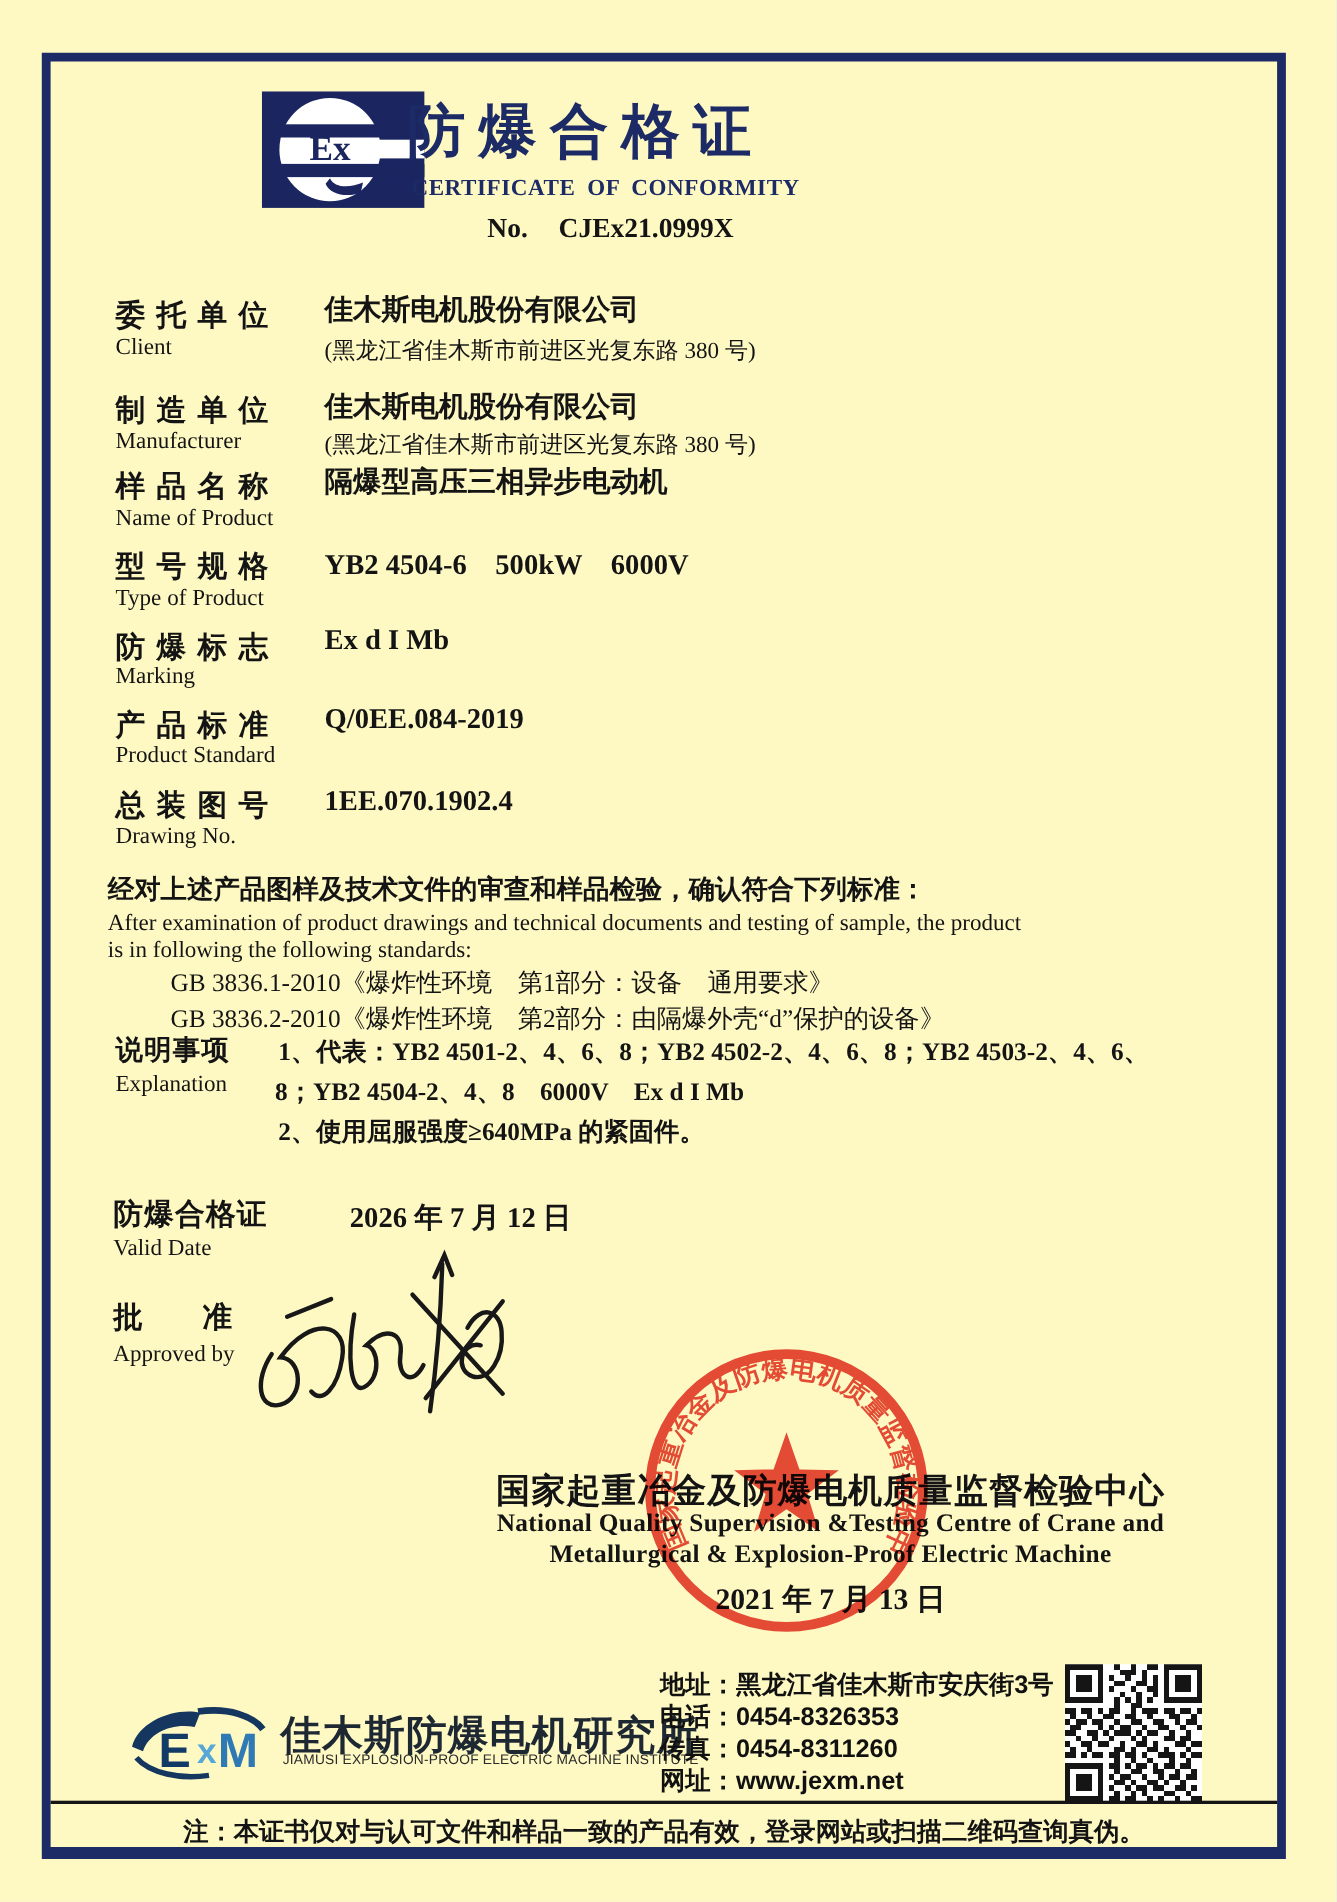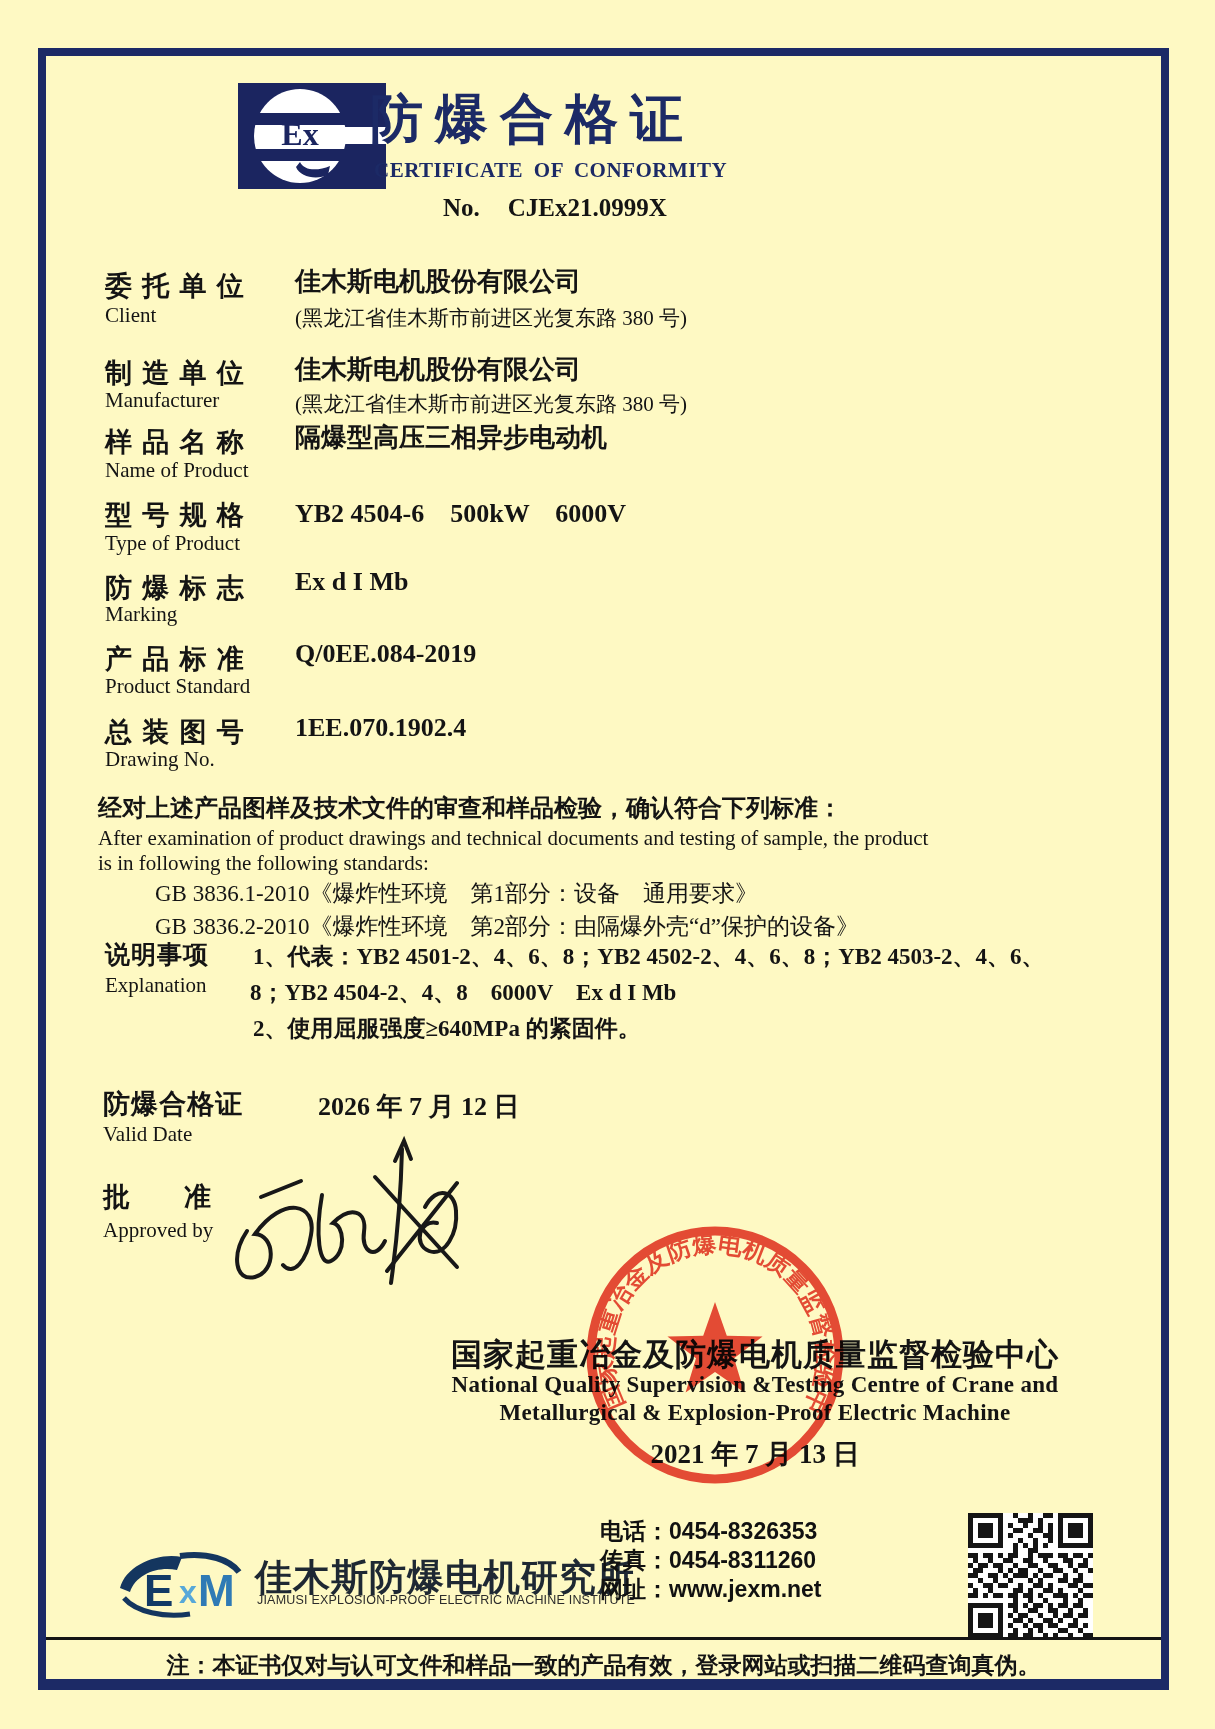--- a/index.html
+++ b/index.html
@@ -148,20 +148,21 @@
     <path d="M6,52 C18,66 46,72 72,68" stroke="#14365f" stroke-width="5" fill="none"></path>
     <text x="26" y="60" font-size="44" font-weight="bold" fill="#123a66" font-family="Liberation Sans, DejaVu Sans, sans-serif">E</text>
     <text x="61" y="57" font-size="32" font-weight="bold" fill="#57a8d9" font-family="Liberation Sans, DejaVu Sans, sans-serif">x</text>
     <text x="80" y="60" font-size="44" font-weight="bold" fill="#2f7ab5" font-family="Liberation Sans, DejaVu Sans, sans-serif">M</text>
   </svg>
 
   <div class="abs inst-zh" style="left:255px;top:1553px;">佳木斯防爆电机研究所</div>
   <div class="abs inst-en" style="left:257px;top:1593px;">JIAMUSI EXPLOSION-PROOF ELECTRIC MACHINE INSTITUTE</div>
 
   <div class="abs contacts" style="left:600px;top:1517px;">
+    <div><span>地址：</span><span>黑龙江省佳木斯市安庆街3号</span></div>
     <div><span>电话：</span><span>0454-8326353</span></div>
     <div><span>传真：</span><span>0454-8311260</span></div>
     <div><span>网址：</span><span>www.jexm.net</span></div>
   </div>
 
   <svg class="abs" style="left:968px;top:1513px;" width="125" height="125" viewBox="0 0 25 25" shape-rendering="crispEdges">
     <rect x="0" y="0" width="25" height="25" fill="#ffffff"></rect>
     <g fill="#151515">
       <rect x="0" y="0" width="7" height="7"></rect>
       <rect x="18" y="0" width="7" height="7"></rect>

